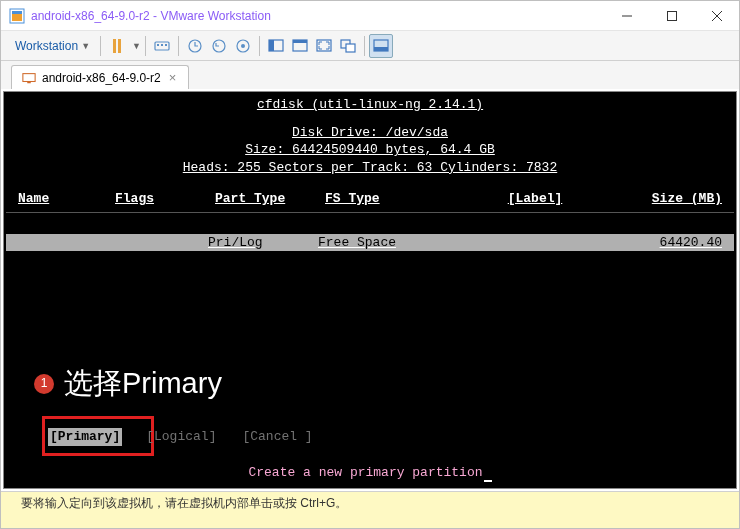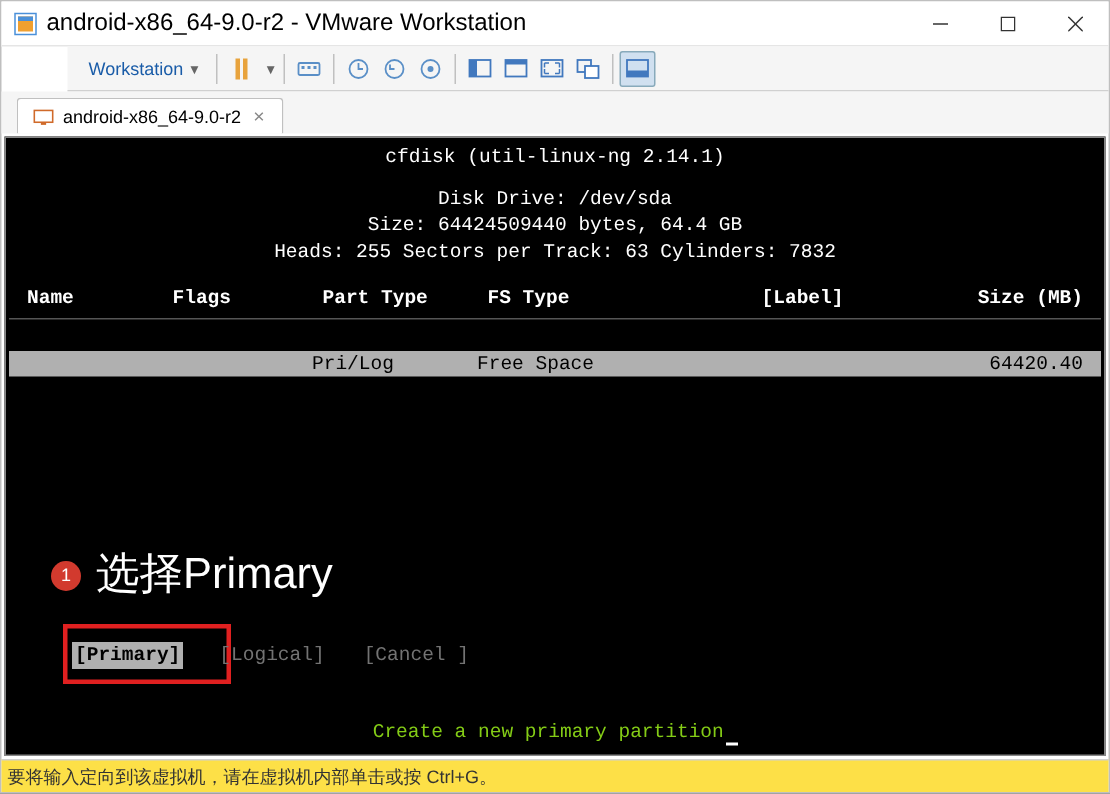--- a/index.html
+++ b/index.html
@@ -27,22 +27,22 @@
       border-bottom: 1px solid #e5e5e5;
     }
     .titlebar-icon {
       width: 16px;
       height: 16px;
       margin-right: 6px;
       display: inline-flex;
     }
     .titlebar-text {
       flex: 1;
-      font-size: 16px;
-      color: #000000;
+      font-size: 12px;
+      color: #8b5cf6;
     }
     .win-controls {
       display: flex;
     }
     .win-btn {
       width: 45px;
       height: 29px;
       display: flex;
       align-items: center;
       justify-content: center;
@@ -51,21 +51,20 @@
       cursor: pointer;
     }
     .menubar {
       height: 30px;
       background: #f5f5f5;
       display: flex;
       align-items: center;
       padding: 0 8px;
       border-bottom: 1px solid #d0d0d0;
       gap: 0;
-      margin-left: 44px;
     }
     .menu-item {
       font-size: 12px;
       color: #1a5ca8;
       padding: 4px 6px;
       display: flex;
       align-items: center;
       cursor: pointer;
     }
     .menu-drop {
@@ -129,20 +128,21 @@
       font-size: 13px;
       color: #fff;
       position: relative;
       overflow: hidden;
       line-height: 1.35;
       border: 1px solid #888;
       margin: 2px;
     }
     .console-inner {
       padding: 4px 2px 0 2px;
+      text-decoration: underline;
     }
     .center { text-align: center; }
     .headers {
       display: flex;
       padding: 0 12px;
       margin-top: 14px;
       font-weight: bold;
     }
     .hdr-name { width: 82px; }
     .hdr-flags { width: 100px; margin-left: 15px; }
@@ -214,37 +214,37 @@
       color: #000;
       font-weight: bold;
       padding: 0 2px;
     }
     .hint {
       position: absolute;
       bottom: 6px;
       left: 0;
       right: 0;
       text-align: center;
-      color: #84cc16;
+      color: #f9a8d4;
     }
     .cursor {
       display: inline-block;
       width: 8px;
       height: 2px;
       background: #fff;
       vertical-align: bottom;
       margin-left: 1px;
     }
     .statusbar {
-      height: 22px;
-      background: #fde047;
+      height: 37px;
+      background: #fef9c3;
       border-top: 1px solid #d0d0d0;
       font-size: 12px;
       color: #333;
-      padding: 3px 4px;
+      padding: 3px 20px;
     }
   </style>
 </head>
 <body>
 
 <div class="window">
 
   <div class="titlebar">
     <span class="titlebar-icon">
       <svg viewBox="0 0 16 16">

